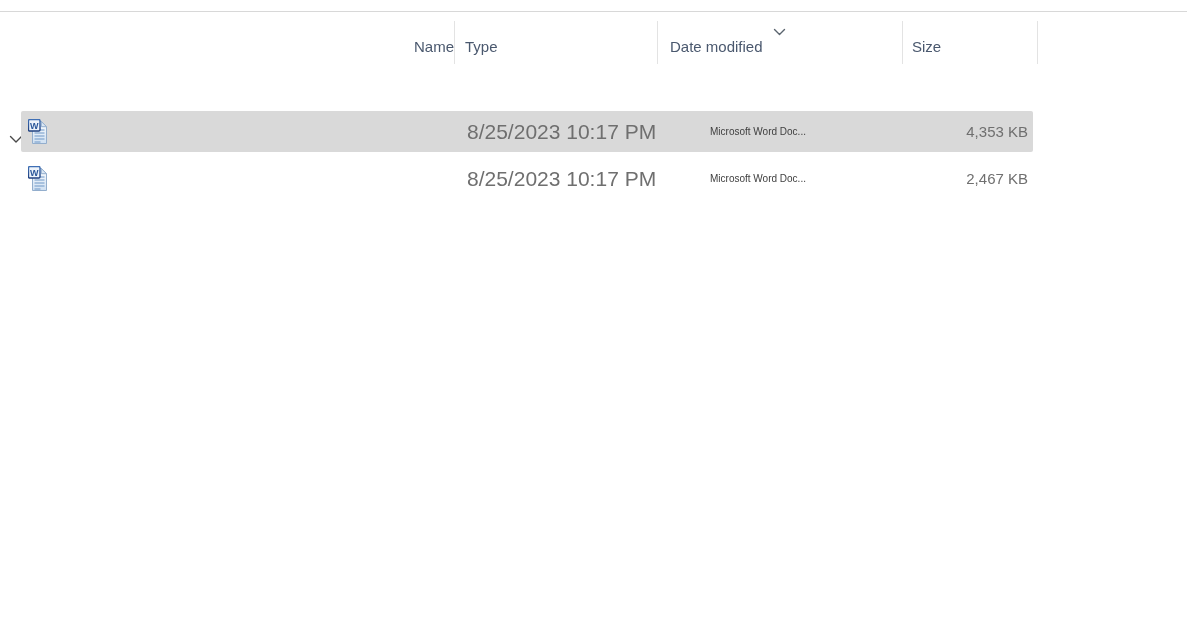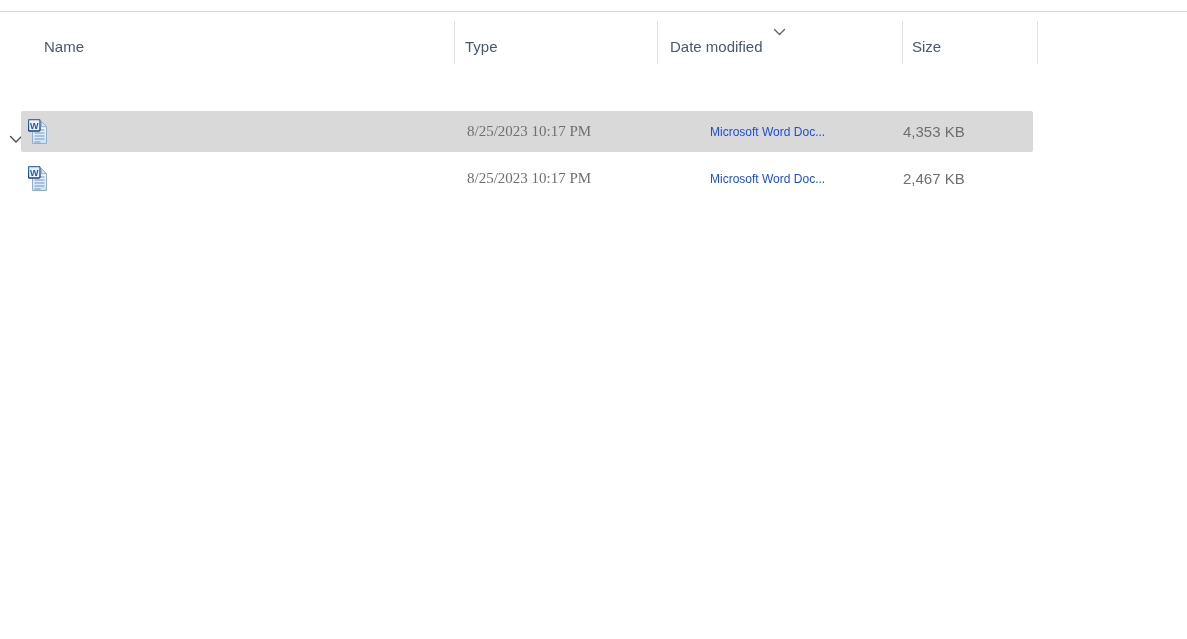--- a/index.html
+++ b/index.html
@@ -33,21 +33,21 @@
     position: relative;
     display: flex;
     align-items: center;
     padding-top: 7px;
     box-sizing: border-box;
     border-right: 1px solid #e3e3e3;
     color: #4a586e;
     font-size: 15px;
     cursor: default;
   }
-  .col-header.name { width: 434px; padding-left: 23px; }
+  .col-header.name { width: 434px; padding-left: 23px; justify-content: flex-end; }
   .col-header.date { width: 245px; padding-left: 12px; }
   .col-header.type { width: 203px; padding-left: 10px; }
   .col-header.size { width: 135px; padding-left: 9px; }
   .sort-chevron {
     position: absolute;
     left: 115px; top: 2px;
     width: 13px; height: 9px;
   }
 
   
@@ -82,23 +82,23 @@
   .file-row.selected { background: #d9d9d9; }
   .cell { box-sizing: border-box; white-space: nowrap; overflow: hidden; }
   .cell.name {
     width: 434px;
     display: flex;
     align-items: center;
     color: #191919;
     font-size: 15.5px;
   }
   .doc-icon { width: 20px; height: 26px; margin-left: 7px; margin-right: 7px; flex: 0 0 auto; }
-  .cell.date { width: 245px; padding-left: 12px; color: #6f6f6f; font-size: 15px; font-family: Liberation Serif, serif; }
-  .cell.type { width: 203px; padding-left: 10px; color: #1d4ed8; font-size: 12px; }
-  .cell.size { width: 130px; padding-right: 5px; color: #6f6f6f; font-size: 15px; }
+  .cell.date { width: 245px; padding-left: 12px; color: #6f6f6f; font-size: 21px; }
+  .cell.type { width: 203px; padding-left: 10px; color: #404040; font-size: 10px; }
+  .cell.size { width: 130px; padding-right: 5px; text-align: right; color: #6f6f6f; font-size: 15px; }
 </style>
 </head>
 <body>
 
 <div class="file-view">
 
   <div class="top-line"></div>
 
   <div class="header-row">
     <div class="col-header name">

